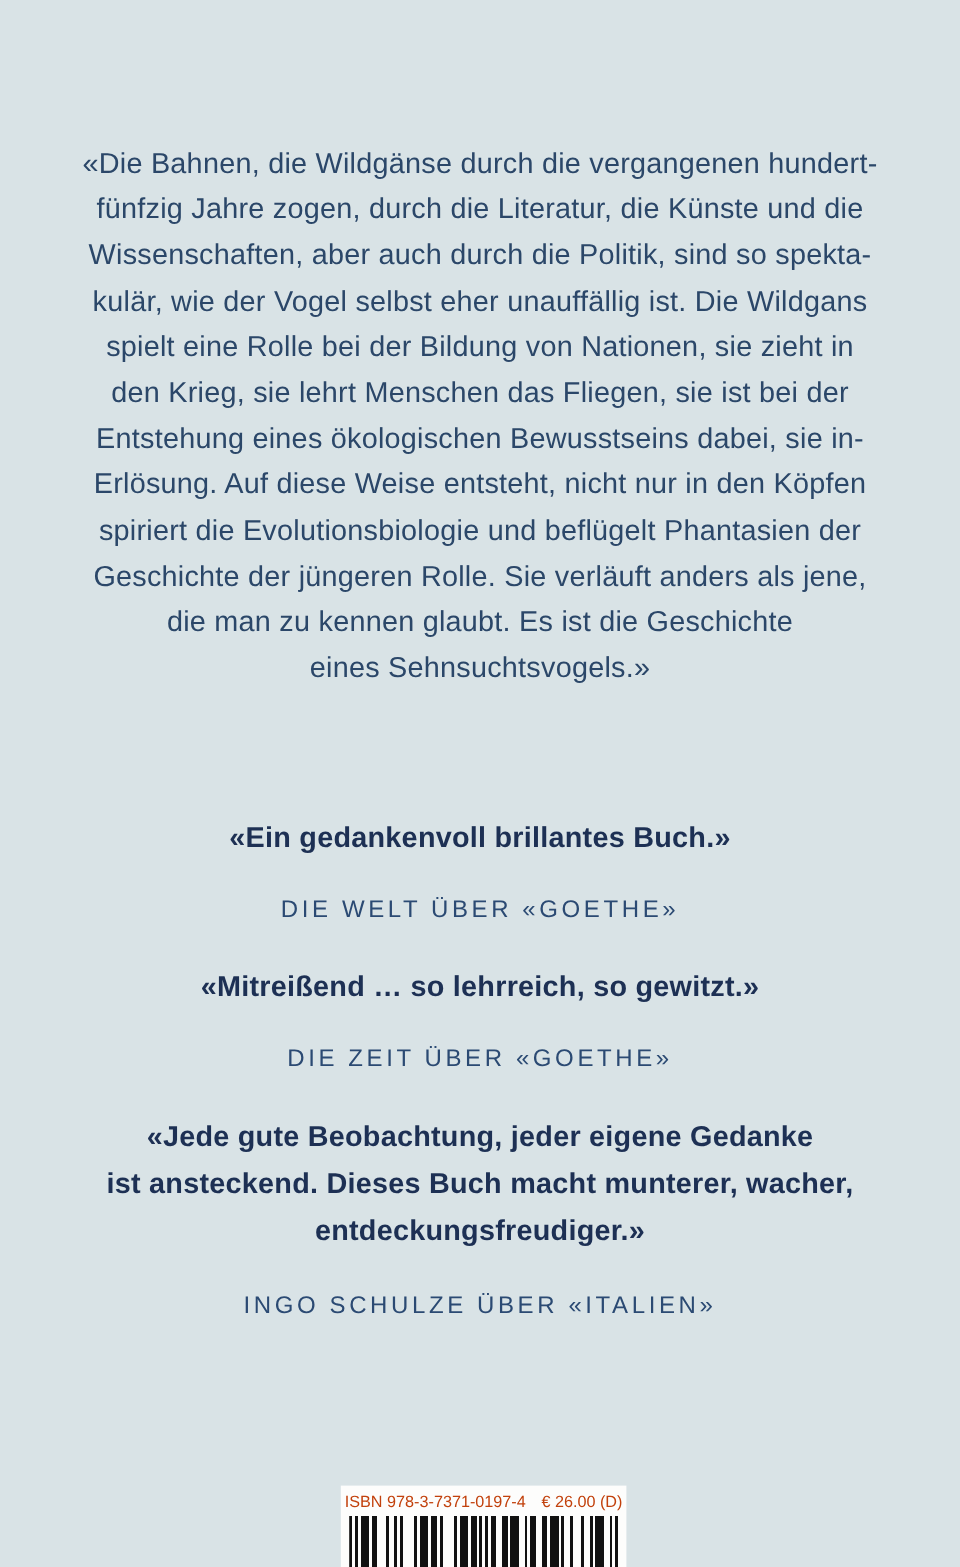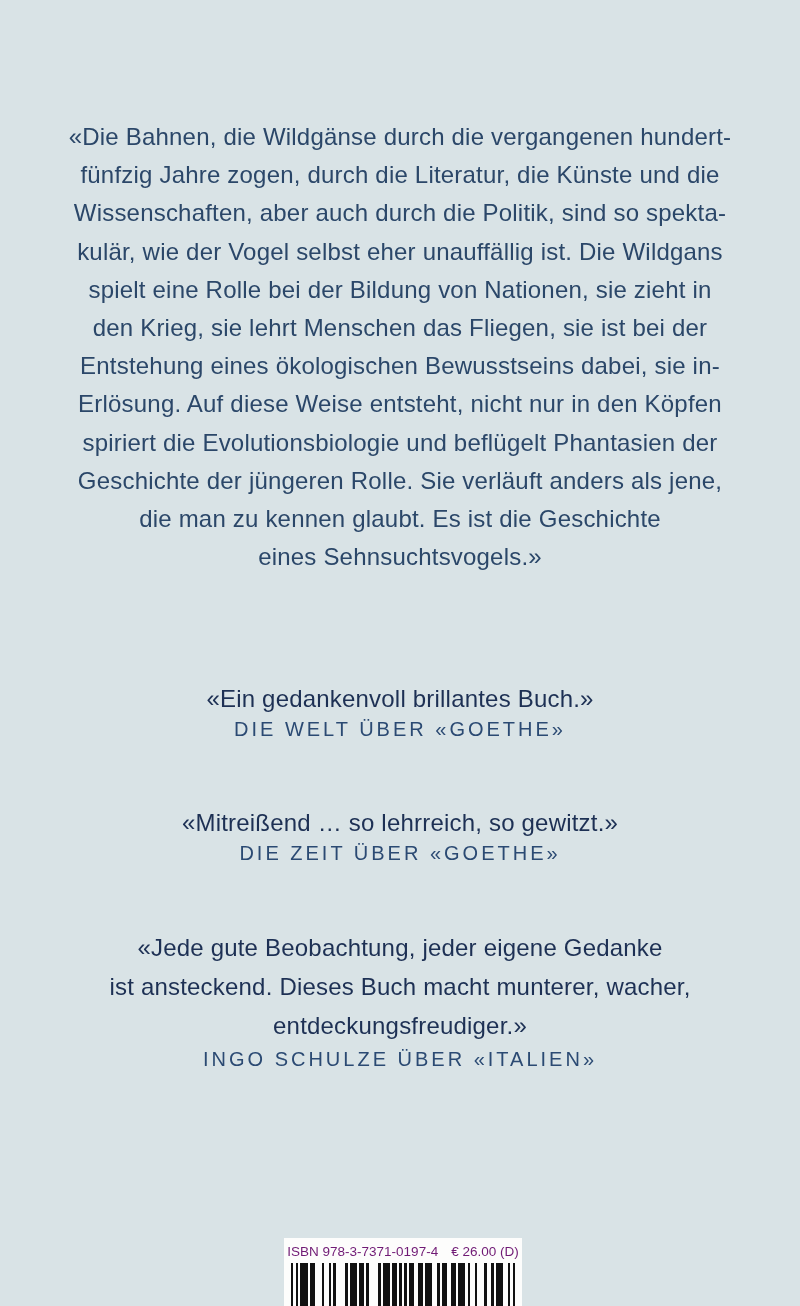--- a/index.html
+++ b/index.html
@@ -27,27 +27,27 @@
   }
   
   .review {
     position: absolute;
     left: 20px; right: 20px;
     text-align: center;
   }
   .review-quote {
     color: #1d3054;
     font-size: 24px;
-    font-weight: 400;
+    font-weight: 700;
     line-height: 33px;
     letter-spacing: 0.2px;
   }
   .review-3 .review-quote { line-height: 39px; }
   .review-attr {
-    margin-top: 1px;
+    margin-top: 30px;
     color: #2b4a73;
     font-size: 20px;
     font-weight: 400;
     letter-spacing: 3px;
     line-height: 26px;
     text-transform: uppercase;
   }
   .review-1 { top: 682px; }
   .review-2 { top: 806px; }
   .review-3 { top: 928px; }
@@ -58,21 +58,21 @@
     width: 238px; height: 68px;
     background: #fdfdfc;
     text-align: center;
     overflow: hidden;
   }
   .isbn-line {
     display: flex;
     justify-content: center;
     gap: 13px;
     padding-top: 5px;
-    color: #701a75;
+    color: #c2410c;
     font-size: 13.5px;
     line-height: 17px;
     white-space: nowrap;
   }
   .barcode-bars {
     margin-top: 3px;
     line-height: 0;
   }
 </style>
 </head>

